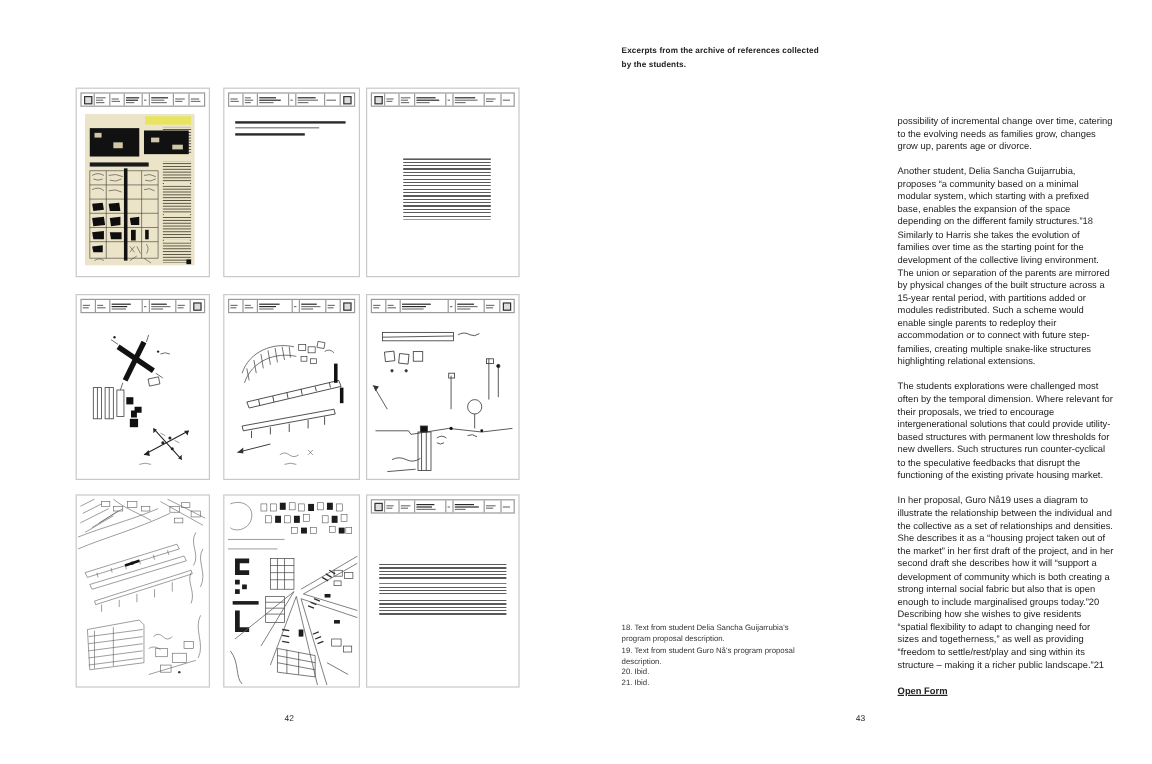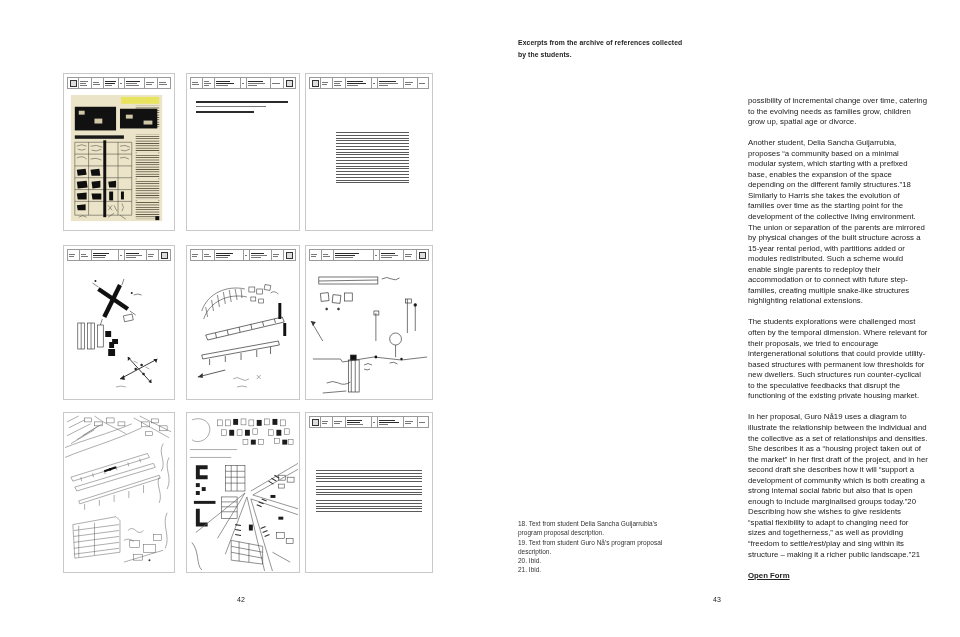--- a/index.html
+++ b/index.html
@@ -634,21 +634,21 @@
       <div class="c" style="width:10px">
           <i style="width:70%"></i>
         </div>
     </div>
     <div class="tsim" style="left:8%;top:36%;width:84%;height:8%"></div>
     <div class="tsim" style="left:8%;top:46%;width:84%;height:7%"></div>
     <div class="tsim" style="left:8%;top:55%;width:84%;height:8%"></div>
   </figure>
 
   <div class="bodycol">
-    <p>possibility of incremental change over time, catering to the evolving needs as families grow, children grow up, spatial age or divorce.</p>
+    <p>possibility of incremental change over time, catering to the evolving needs as families grow, changes grow up, parents age or divorce.</p>
     <p>Another student, Delia Sancha Guijarrubia, proposes “a community based on a minimal modular system, which starting with a prefixed base, enables the expansion of the space depending on the different family structures.”18 Similarly to Harris she takes the evolution of families over time as the starting point for the development of the collective living environment. The union or separation of the parents are mirrored by physical changes of the built structure across a 15-year rental period, with partitions added or modules redistributed. Such a scheme would enable single parents to redeploy their accommodation or to connect with future step-families, creating multiple snake-like structures highlighting relational extensions.</p>
     <p>The students explorations were challenged most often by the temporal dimension. Where relevant for their proposals, we tried to encourage intergenerational solutions that could provide utility-based structures with permanent low thresholds for new dwellers. Such structures run counter-cyclical to the speculative feedbacks that disrupt the functioning of the existing private housing market.</p>
     <p>In her proposal, Guro Nå19 uses a diagram to illustrate the relationship between the individual and the collective as a set of relationships and densities. She describes it as a “housing project taken out of the market” in her first draft of the project, and in her second draft she describes how it will “support a development of community which is both creating a strong internal social fabric but also that is open enough to include marginalised groups today.”20 Describing how she wishes to give residents “spatial flexibility to adapt to changing need for sizes and togetherness,” as well as providing “freedom to settle/rest/play and sing within its structure – making it a richer public landscape.”21</p>
     <p class="heading">Open Form</p>
   </div>
 
   <div class="footnotes">
     <div>18. Text from student Delia Sancha Guijarrubia's program proposal description.</div>
     <div>19. Text from student Guro Nå's program proposal description.</div>
     <div>20. Ibid.</div>

